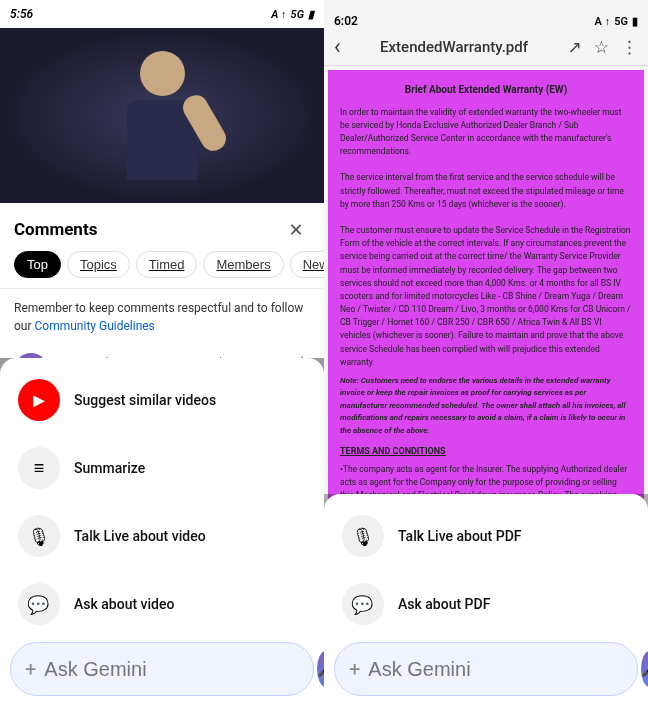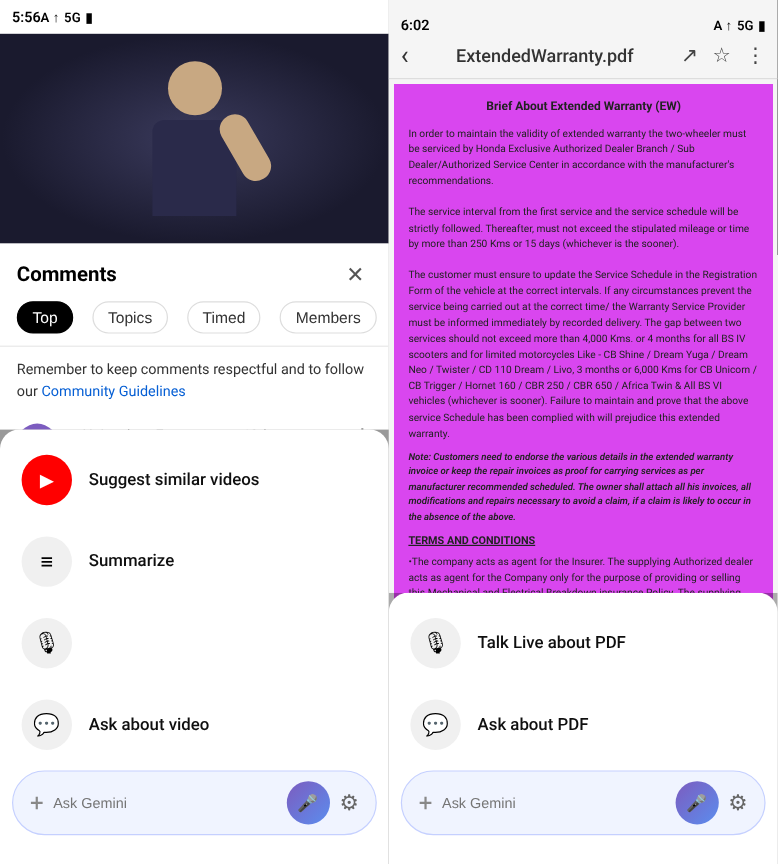--- a/index.html
+++ b/index.html
@@ -21,23 +21,25 @@
       flex-direction: column;
       position: relative;
       overflow: hidden;
     }
 
     .status-bar-left {
       height: 28px;
       background: #fff;
       display: flex;
       align-items: center;
+      justify-content: space-between;
       padding: 0 10px;
       font-size: 12px;
       font-weight: 600;
+      font-style: italic;
     }
     .status-icons-left { display: flex; align-items: center; gap: 4px; font-size: 11px; }
 
     .video-thumbnail {
       width: 324px;
       height: 175px;
       background: linear-gradient(135deg, #1a1a2e 0%, #16213e 50%, #0f3460 100%);
       position: relative;
       overflow: hidden;
       flex-shrink: 0;
@@ -115,23 +117,24 @@
       justify-content: center;
       cursor: pointer;
       color: #555;
       font-size: 18px;
     }
 
     .comments-tabs {
       display: flex;
       align-items: flex-start;
       padding: 0 14px;
-      gap: 16px;
+      gap: 6px;
       border-bottom: 1px solid #e8e8e8;
       padding-bottom: 10px;
+      text-decoration: underline;
     }
 
     .tab-btn {
       padding: 5px 12px;
       border-radius: 20px;
       font-size: 13px;
       font-weight: 500;
       cursor: pointer;
       border: 1px solid #ddd;
       background: #fff;
@@ -276,21 +279,21 @@
       display: flex;
       align-items: center;
       padding: 8px 14px;
       margin: 4px 10px 8px;
       gap: 8px;
       border: 1.5px solid #c5d0ff;
     }
 
     .gemini-input {
       flex: 1;
-      font-size: 12px;
+      font-size: 20px;
       color: #a16207;
       background: transparent;
       border: none;
       outline: none;
     }
 
     .gemini-mic {
       width: 36px;
       height: 36px;
       background: linear-gradient(135deg, #7c5cbf, #5b8dee);
@@ -507,20 +510,21 @@
       <div class="popup-item">
         <div class="popup-icon red">▶</div>
         <span class="popup-label">Suggest similar videos</span>
       </div>
       <div class="popup-item">
         <div class="popup-icon">≡</div>
         <span class="popup-label">Summarize</span>
       </div>
       <div class="popup-item">
         <div class="popup-icon">🎙</div>
+        <span class="popup-label">Talk Live about video</span>
       </div>
       <div class="popup-item">
         <div class="popup-icon">💬</div>
         <span class="popup-label">Ask about video</span>
       </div>
 
       <div class="gemini-bar">
         <span class="gemini-plus">+</span>
         <input class="gemini-input" readonly="" placeholder="Ask Gemini" style="">
         <div class="gemini-mic">🎤</div>

